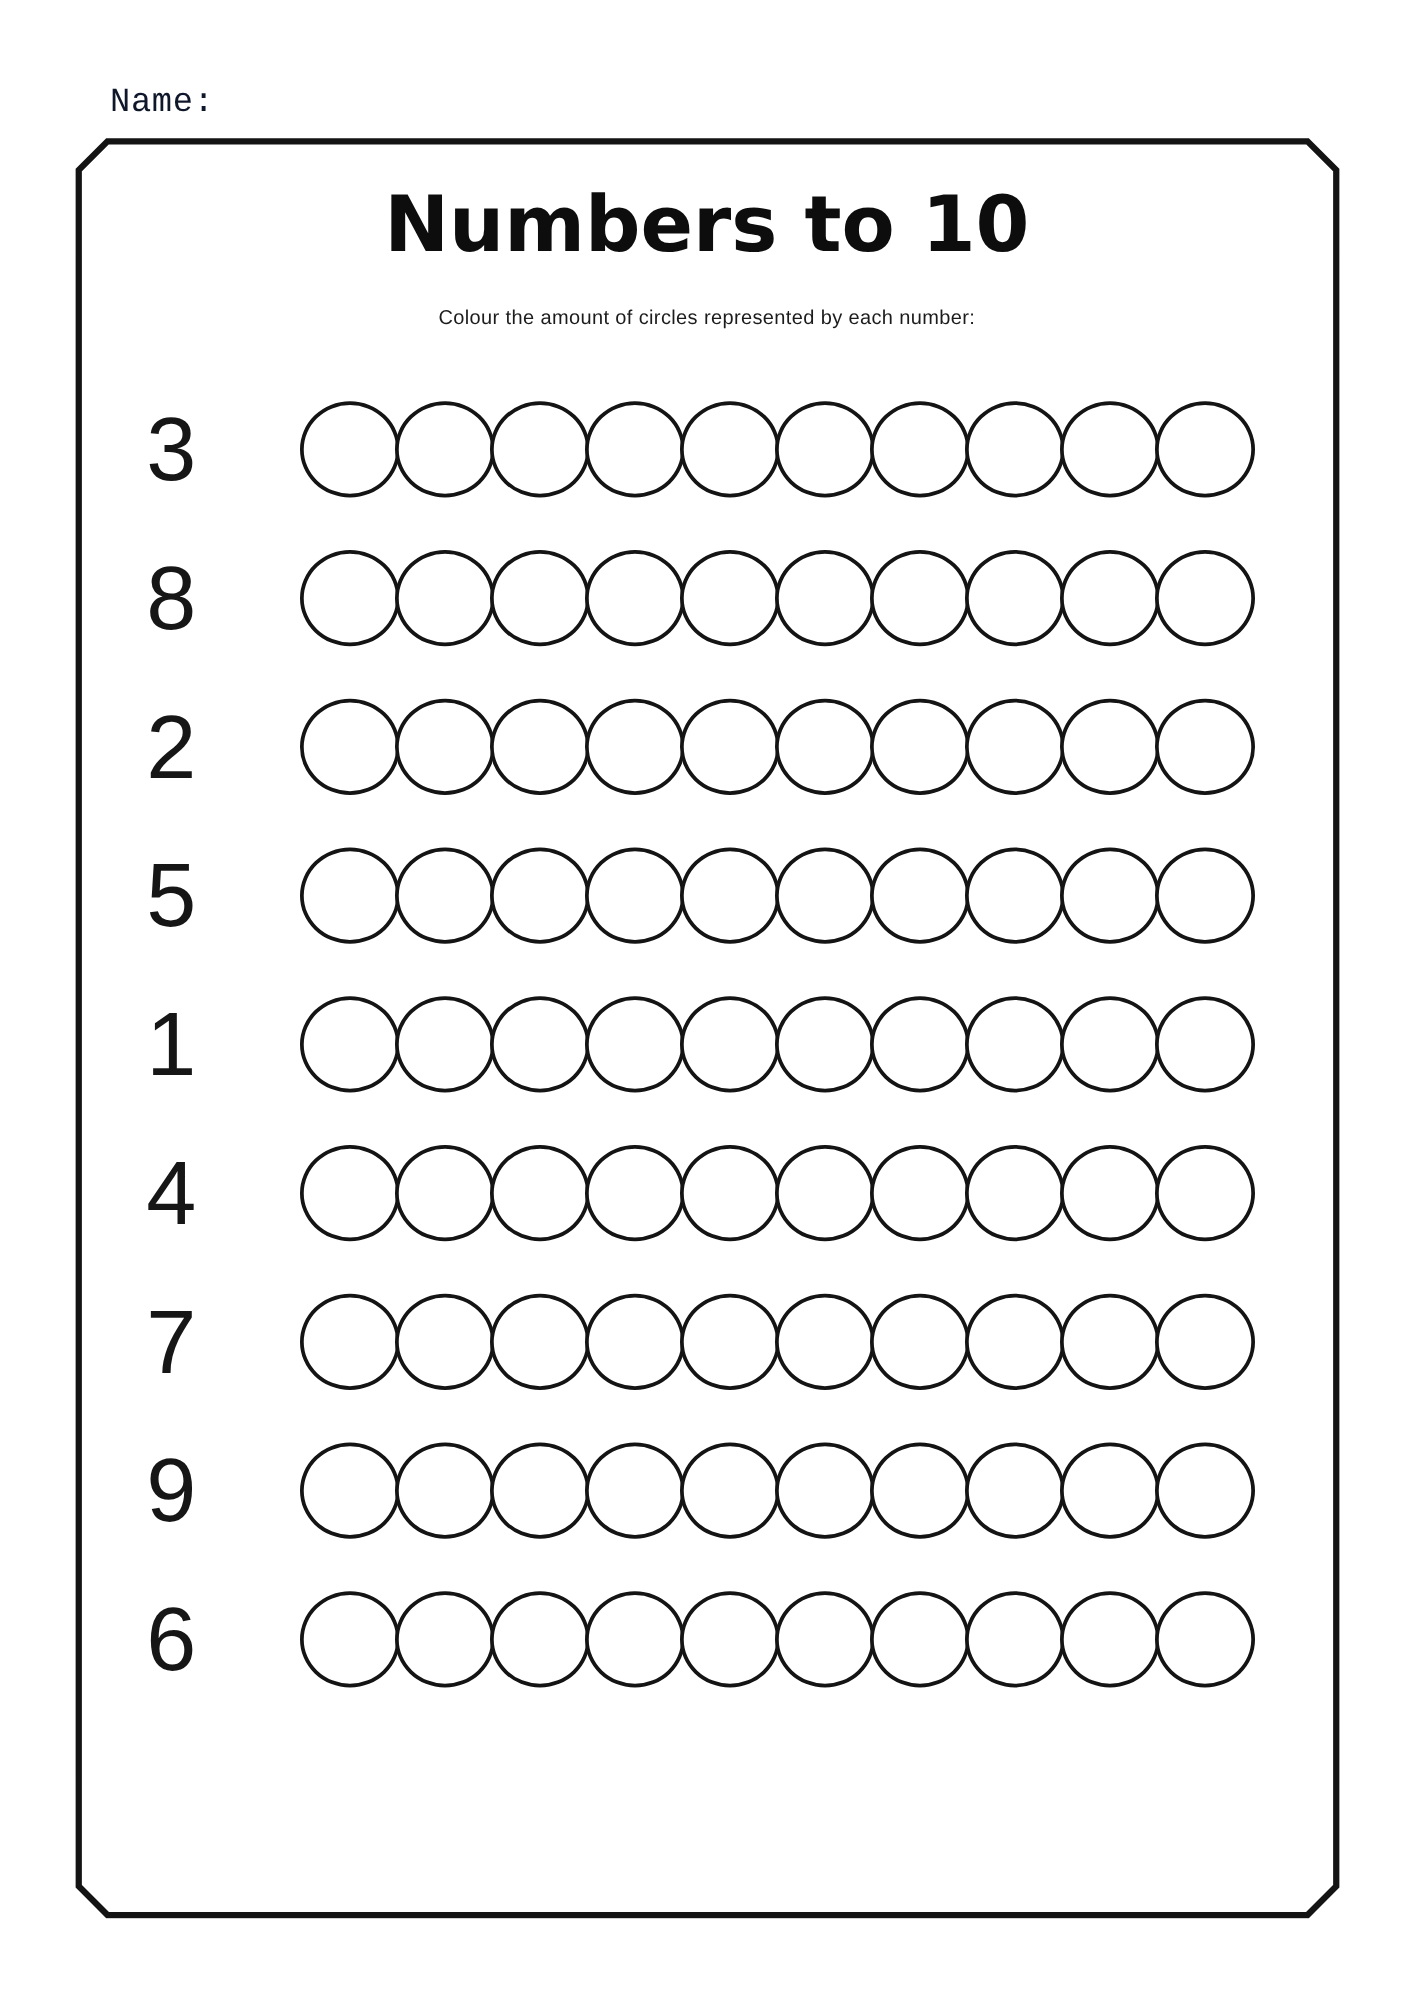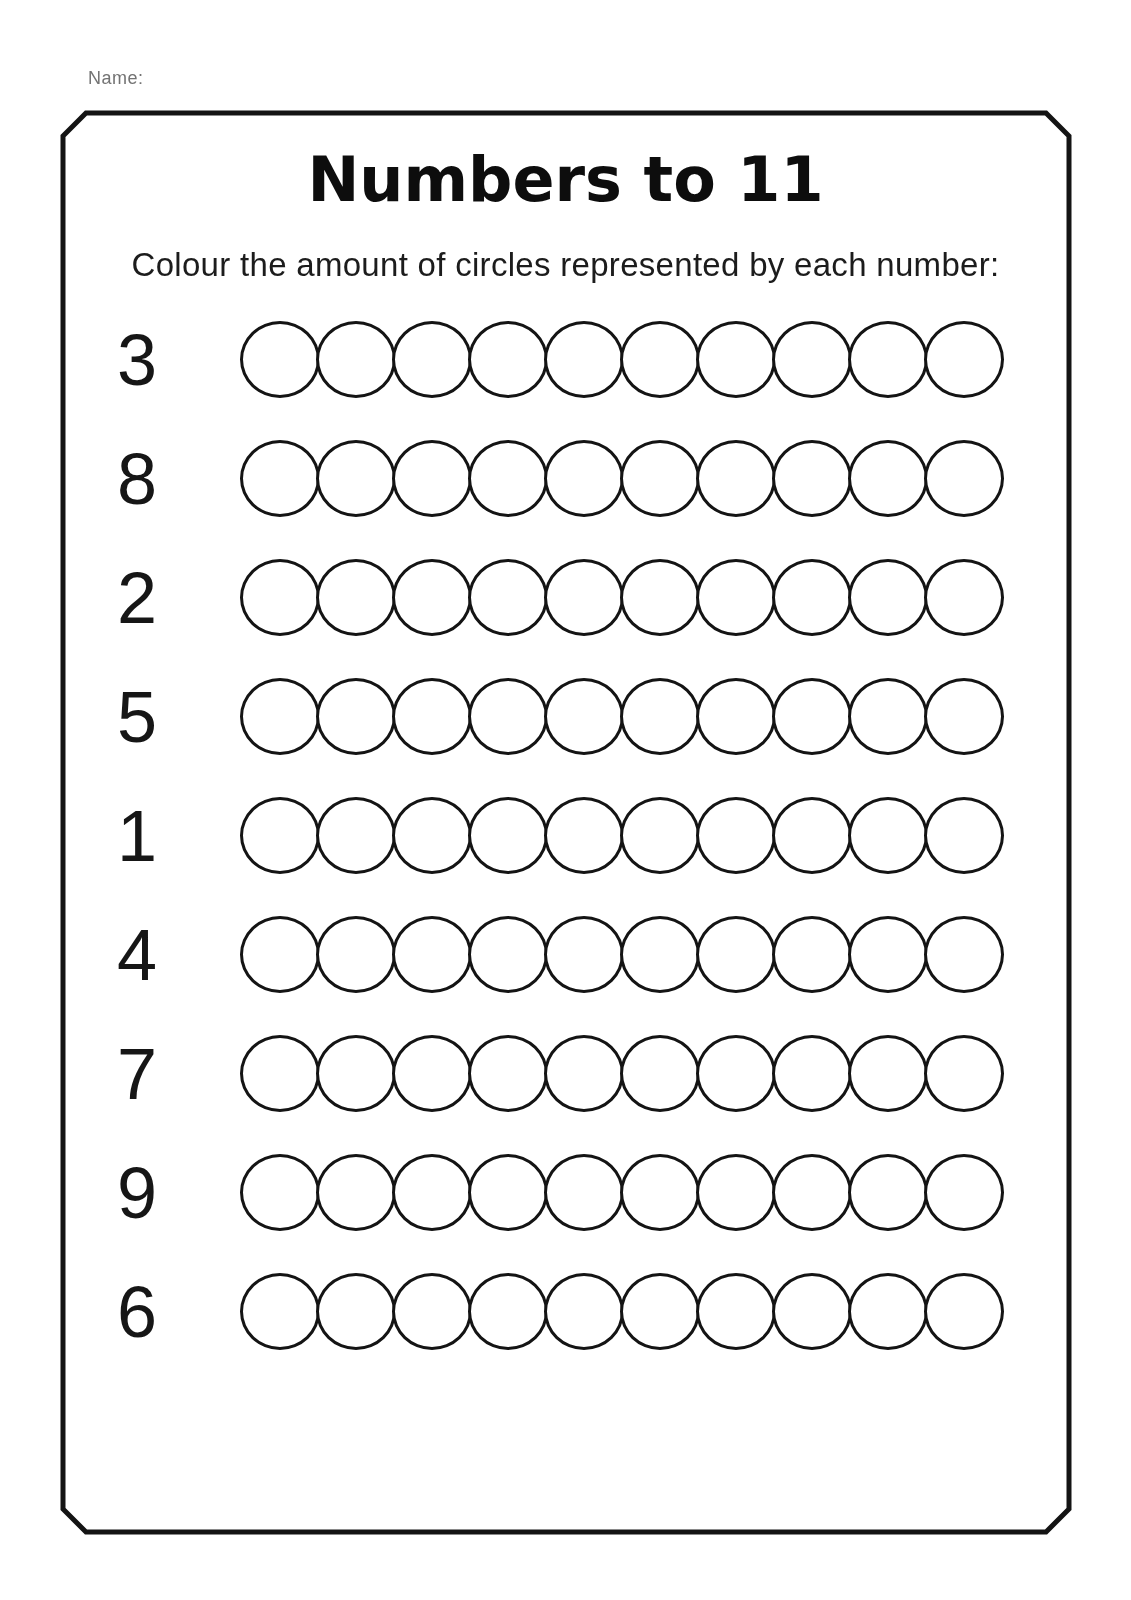--- a/index.html
+++ b/index.html
@@ -11,23 +11,24 @@
   }
   .page {
     position: relative;
     width: 1131px; height: 1600px;
     background: #ffffff;
     overflow: hidden;
   }
   .name-label {
     position: absolute;
     left: 88px; top: 68px;
-    font-size: 18px;
+    font-size: 27px;
     letter-spacing: 0.5px;
-    color: #737373;
+    color: #0f172a;
+    font-family: Liberation Mono, monospace;
   }
   .border-svg {
     position: absolute;
     left: 60px; top: 110px;
     width: 1012px; height: 1425px;
   }
   .title {
     position: absolute;
     left: 0; top: 146px;
     width: 100%;
@@ -37,21 +38,21 @@
     font-size: 62px;
     letter-spacing: 0px;
     color: #0d0d0d;
     line-height: 1.1;
   }
   .instruction {
     position: absolute;
     left: 0; top: 246px;
     width: 100%;
     text-align: center;
-    font-size: 33px;
+    font-size: 16px;
     letter-spacing: 0.3px;
     color: #1c1c1c;
   }
   .rows {
     position: absolute;
     left: 62px; top: 300px;
     width: 1008px;
   }
   .row {
     display: flex;
@@ -83,21 +84,21 @@
 <body>
 
 <div class="page">
 
   <div class="name-label">Name:</div>
 
   <svg class="border-svg" viewBox="0 0 1012 1425">
     <polygon points="26,3 986,3 1009,26 1009,1399 986,1422 26,1422 3,1399 3,26" fill="none" stroke="#141414" stroke-width="5"></polygon>
   </svg>
 
-  <h1 class="title">Numbers to 11</h1>
+  <h1 class="title">Numbers to 10</h1>
 
   <p class="instruction">Colour the amount of circles represented by each number:</p>
 
   <div class="rows" id="rows">
       <div class="row">
         <div class="row-number">3</div>
         <div class="circles">
           <div class="circle"></div>
           <div class="circle"></div>
           <div class="circle"></div>

